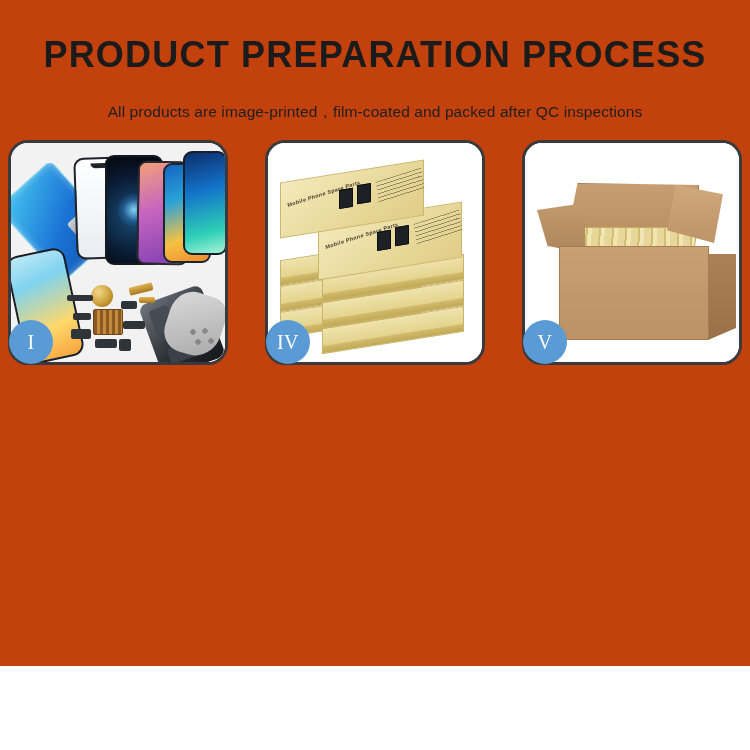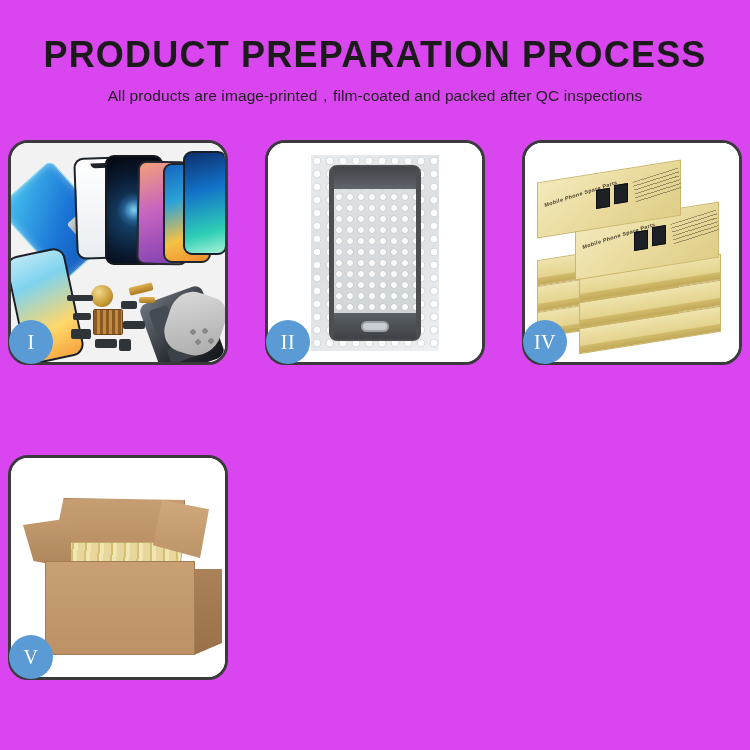--- a/index.html
+++ b/index.html
@@ -2,34 +2,34 @@
 <html><head>
 <meta charset="utf-8">
 <style>
   * { box-sizing: border-box; margin: 0; padding: 0; }
   html, body {
     width: 750px; height: 750px;
     background: #ffffff;
     font-family: "Liberation Sans", sans-serif;
     overflow: hidden;
   }
-  .page { position: relative; width: 750px; height: 750px; background: #d946ef; }
+  .page { position: relative; width: 750px; height: 666px; background: #c2410c; }
 
   
   .header { padding-top: 36px; text-align: center; }
   .title {
     font-size: 36px;
     font-weight: 700;
     letter-spacing: 1.2px;
     color: #1b1b1b;
     line-height: 1.05;
     white-space: nowrap;
   }
   .subtitle {
-    margin-top: 12px;
+    margin-top: 28px;
     font-size: 15.5px;
     font-weight: 400;
     color: #1f1f1f;
     letter-spacing: 0.1px;
     white-space: nowrap;
   }
 
   
   .grid {
     position: absolute;
@@ -289,30 +289,20 @@
         <div class="chip" style="left:112px; top:178px; width:22px; height:8px;"></div>
         <div class="chip" style="left:108px; top:196px; width:12px; height:12px;"></div>
         <div class="gold" style="left:118px; top:142px; width:24px; height:8px; transform:rotate(-14deg);"></div>
         <div class="gold" style="left:128px; top:154px; width:16px; height:6px;"></div>
         <div class="hand"></div>
         <div class="screws"></div>
       </div>
       <div class="badge">I</div>
     </div>
 
-    <div class="panel">
-      <div class="panel-inner p2">
-        <div class="wrap-sheet">
-          <div class="glass">
-            <div class="home-btn"></div>
-          </div>
-        </div>
-      </div>
-      <div class="badge">II</div>
-    </div>
 
 
     <div class="panel">
       <div class="panel-inner p4">
         <div class="stack">
           <div class="sbox" style="left:4px;  top:144px;">
               <div class="edge"></div>
             </div>
           <div class="sbox" style="left:4px;  top:118px;">
               <div class="edge"></div>

